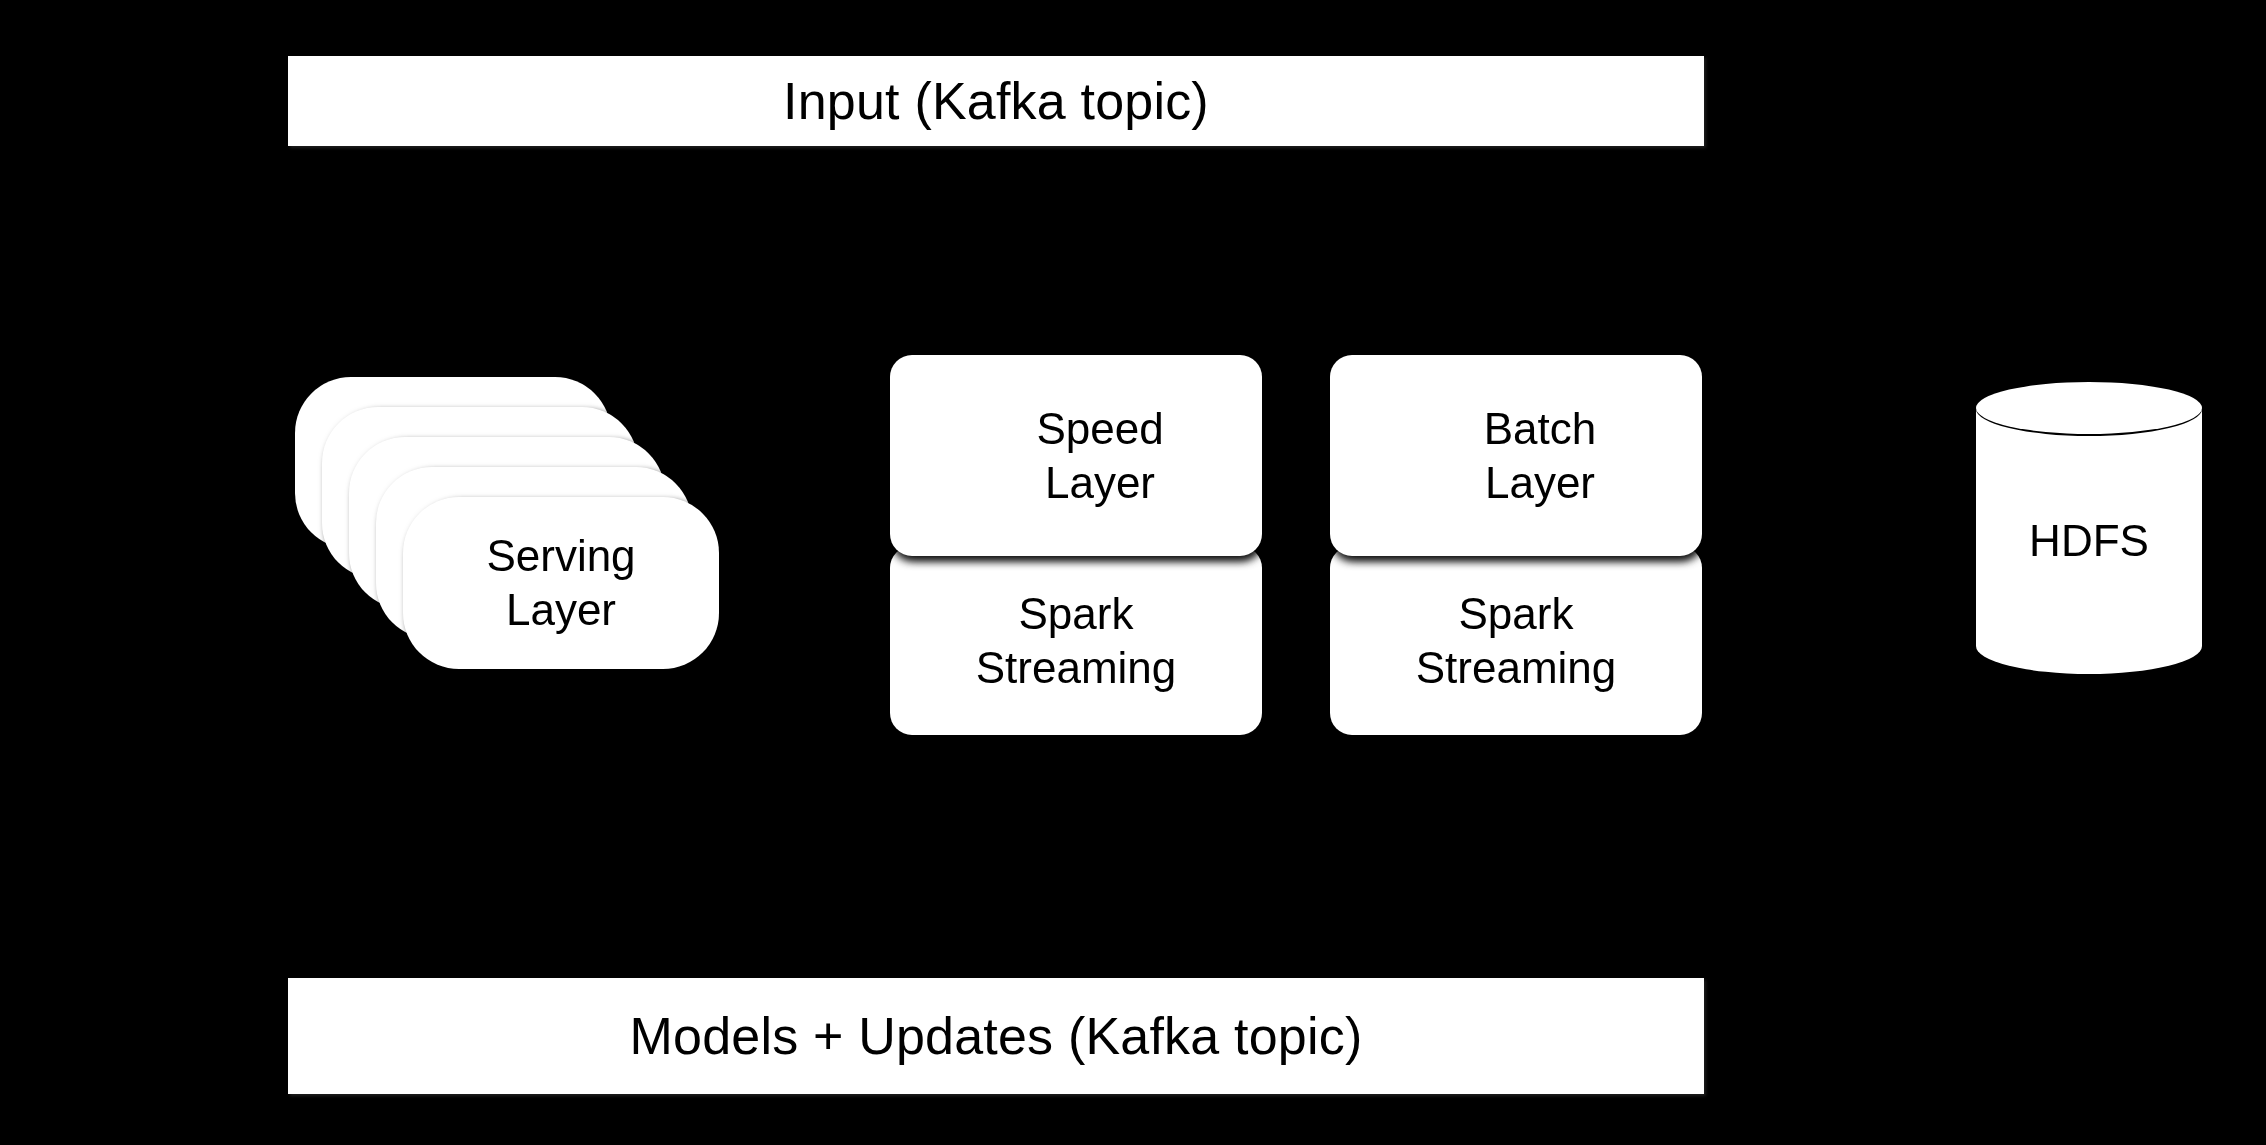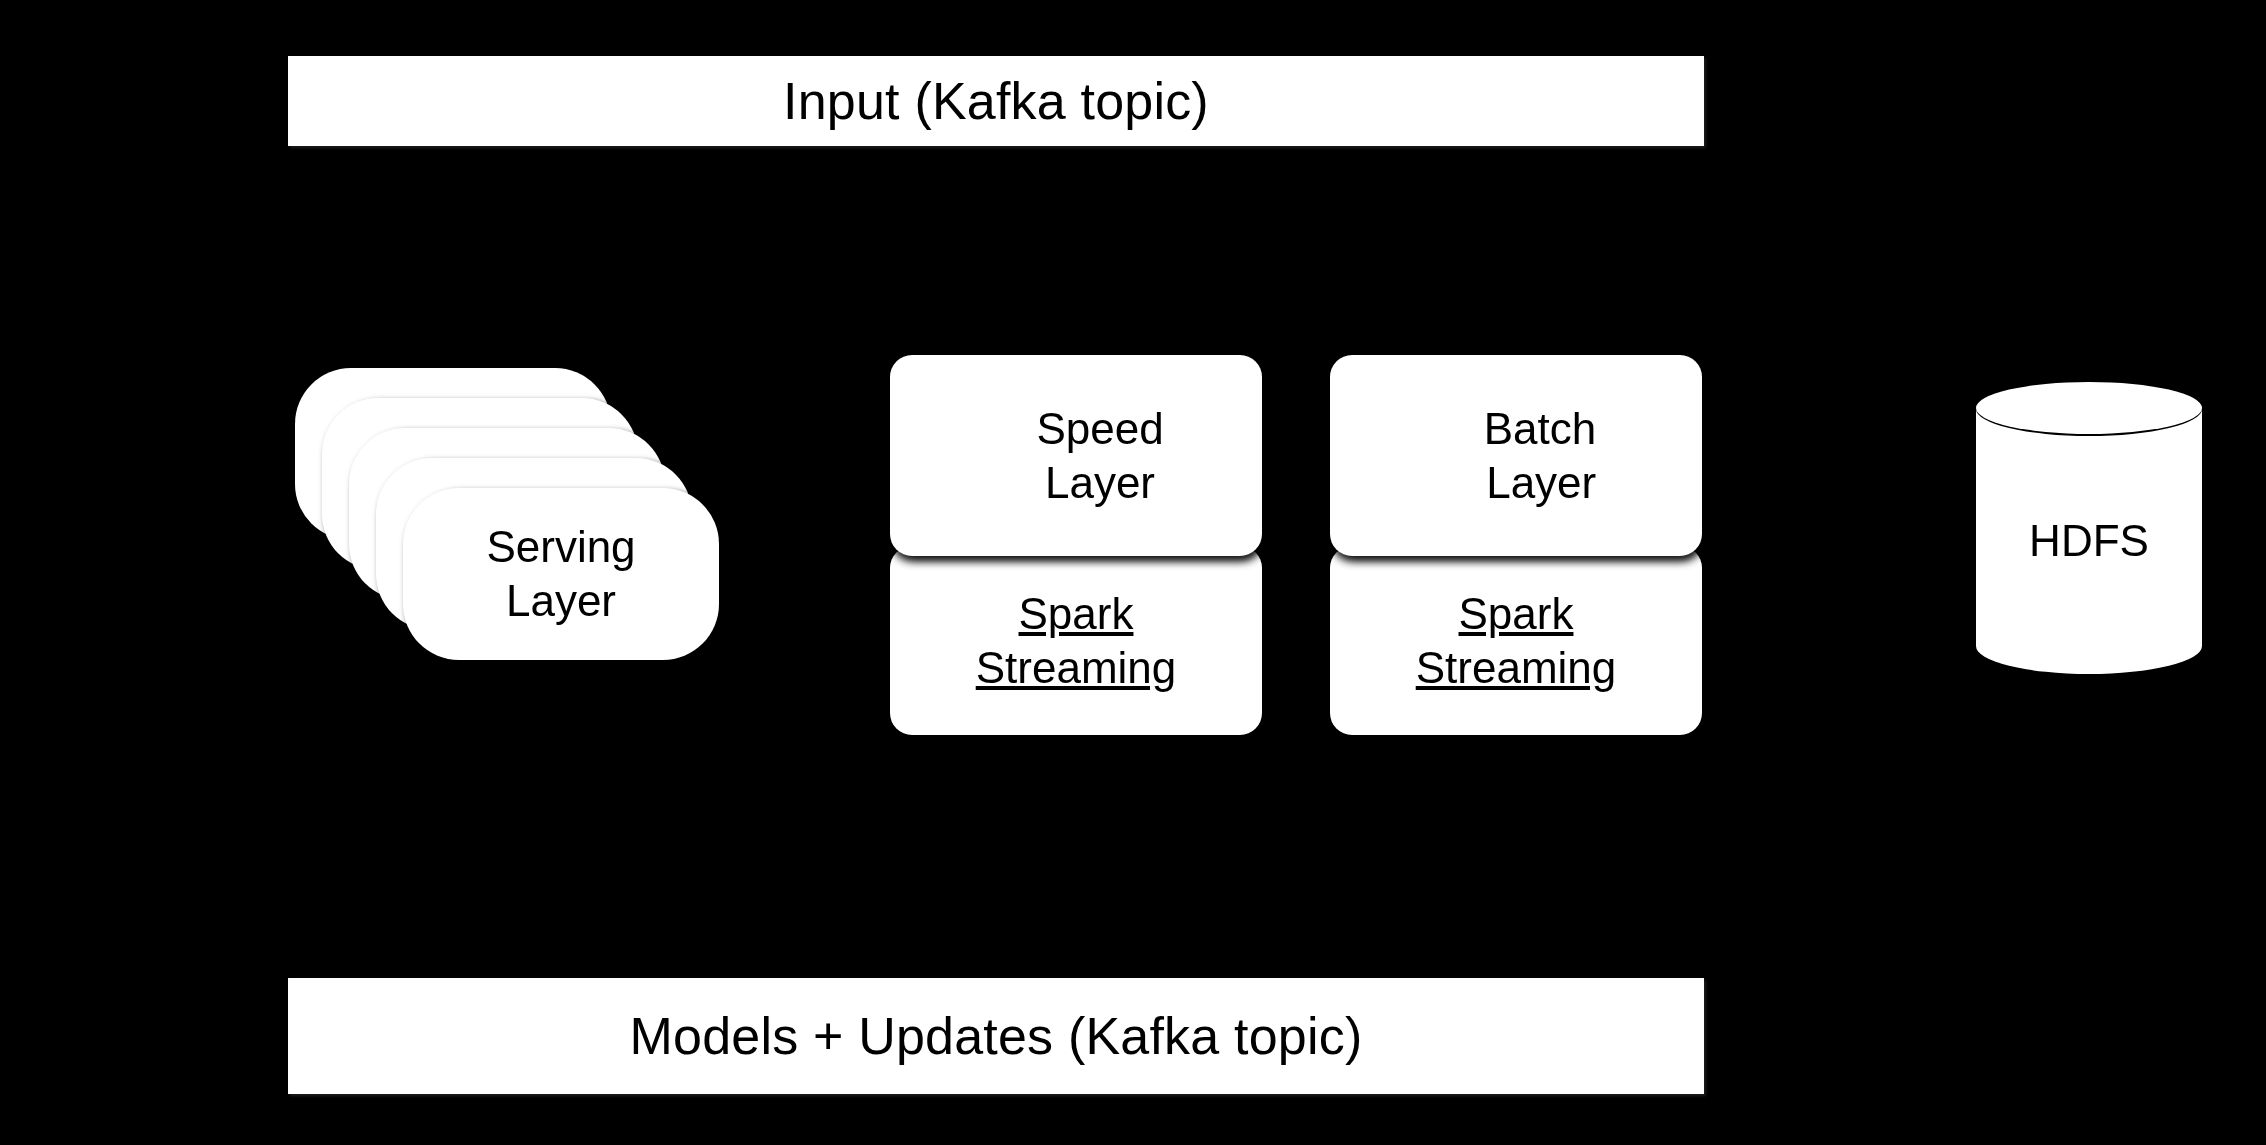--- a/index.html
+++ b/index.html
@@ -50,34 +50,34 @@
   }
   .node-box .label { display: block; padding: 0 10px; }
 
   
   .upper-half {
     box-shadow: 0 7px 9px -2px rgba(0,0,0,0.85),
                 4px 6px 10px -3px rgba(0,0,0,0.7);
     z-index: 3;
     padding-left: 48px;
   }
-  .lower-half { z-index: 2; text-decoration: underline; }
+  .lower-half { z-index: 2; }
 
   
   #box-speed-layer      { left: 890px; top: 355px; width: 372px; height: 201px; }
   #box-speed-streaming  { left: 890px; top: 546px; width: 372px; height: 189px; }
   
-  #box-batch-layer      { left: 1330px; top: 355px; width: 372px; height: 201px; text-align: right; }
+  #box-batch-layer      { left: 1330px; top: 355px; width: 372px; height: 201px; }
   #box-batch-streaming  { left: 1330px; top: 546px; width: 372px; height: 189px; }
 
   
   #serving-stack {
     position: absolute;
     left: 280px;
-    top: 355px;
+    top: 364px;
     width: 520px;
     height: 360px;
   }
   .stack-card {
     position: absolute;
     width: 316px;
     height: 172px;
     background: #ffffff;
     border-radius: 56px;
     box-sizing: border-box;

